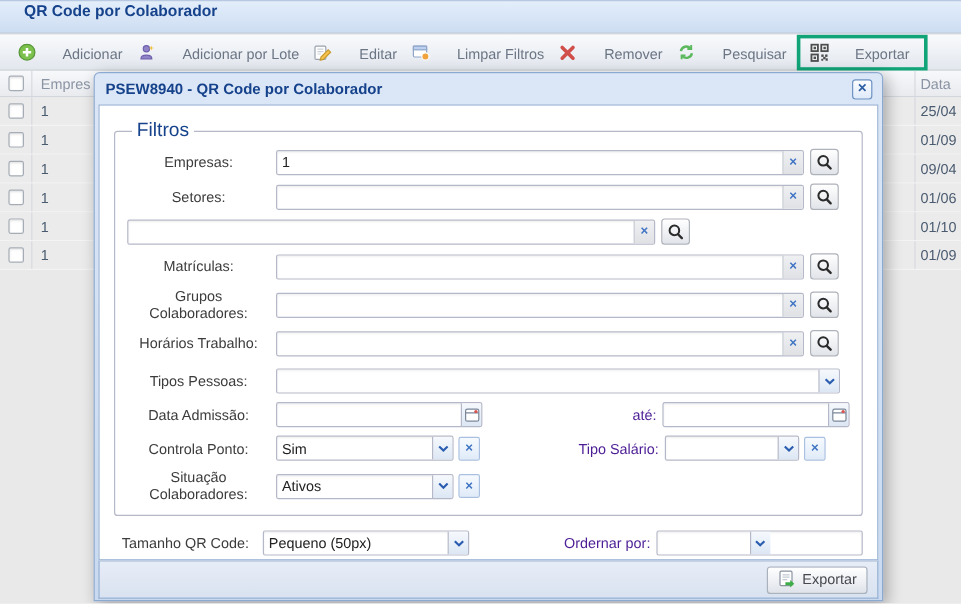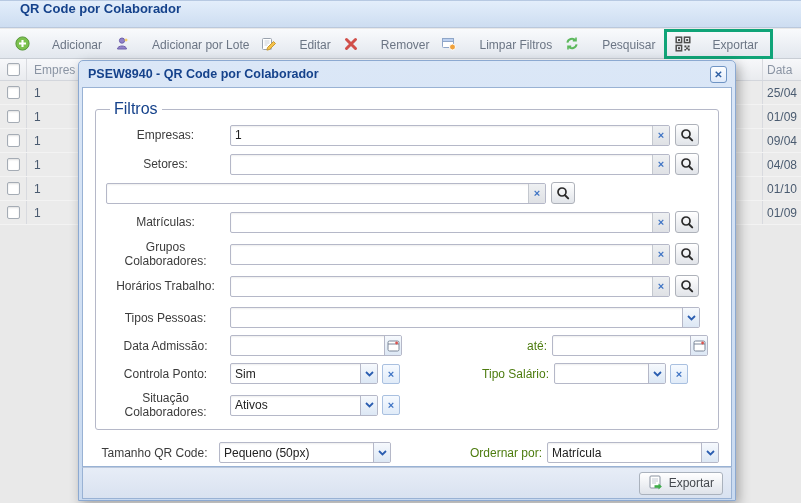--- a/index.html
+++ b/index.html
@@ -65,21 +65,21 @@
   .combo-full { width:470px; flex:none; }
   .datefld { width:172px; flex:none; }
   .datefld2 { width:156px; flex:none; }
   .combo-sm { width:148px; flex:none; }
   .combo-xs { width:112px; flex:none; }
   .combo-md { width:172px; flex:none;justify-content:center; }
   .xbtn { width:18px; height:20px; margin-left:4px; flex:none; border:1px solid #a9c0e0; border-radius:2px;
     background:linear-gradient(#f6faff,#e0ebf8); color:#3f74c4; font-weight:bold; font-size:11px;
     display:flex; align-items:center; justify-content:center; cursor:pointer; }
   .rgroup { margin-left:auto; display:flex; align-items:center; }
-  .rlabel { color:#4d7c0f; padding-right:5px; }
+  .rlabel { color:#4c1d95; padding-right:5px; }
   .m20 { margin-right:20px; }
 
   .bottomrow { display:flex; align-items:center; margin-top:12px; }
   .exportbtn { height:23px; border:1px solid #aab2bd; border-radius:3px; background:linear-gradient(#ffffff,#dfe3ea);
     display:flex; align-items:center; gap:5px; padding:0 8px; color:#45494f; cursor:pointer; }
 </style>
 </head>
 <body>
 
 <div class="screen">
@@ -113,35 +113,35 @@
         <svg width="16" height="15">
             <rect x="1.5" y="2.5" width="9" height="11" rx="1" fill="#fff" stroke="#9aa2ae"></rect>
             <path d="M3.5 5h5M3.5 7h5M3.5 9h3" stroke="#c9cfd8"></path>
             <path d="M6.5 11.5l6-6 2 2-6 6-2.6.6z" fill="#f5c24c" stroke="#c89a30"></path>
           </svg>
       </span>
       <span>Editar</span>
     </div>
     <div class="tbtn">
       <span class="ticon">
-        <svg width="14" height="14">
-            <path d="M2.5 2.5l9 9M11.5 2.5l-9 9" stroke="#d14f4a" stroke-width="3" stroke-linecap="round"></path>
-          </svg>
-      </span>
-      <span>Remover</span>
-    </div>
-    <div class="tbtn">
-      <span class="ticon">
         <svg width="16" height="15">
             <rect x="1.5" y="2.5" width="11" height="9" rx="1" fill="#fff" stroke="#8fa6c8"></rect>
             <rect x="1.5" y="2.5" width="11" height="3" fill="#bcd0f0" stroke="#8fa6c8"></rect>
             <circle cx="11.5" cy="11" r="3" fill="#f0a23c" stroke="#fff"></circle>
           </svg>
       </span>
       <span>Limpar Filtros</span>
+    </div>
+    <div class="tbtn">
+      <span class="ticon">
+        <svg width="14" height="14">
+            <path d="M2.5 2.5l9 9M11.5 2.5l-9 9" stroke="#d14f4a" stroke-width="3" stroke-linecap="round"></path>
+          </svg>
+      </span>
+      <span>Remover</span>
     </div>
     <div class="tbtn">
       <span class="ticon">
         <svg width="16" height="15">
             <path d="M3.4 6.6A4.6 4.6 0 0 1 11.4 4.4" fill="none" stroke="#5cb85c" stroke-width="2"></path>
             <path d="M12 1.6v3.2H8.8" fill="none" stroke="#5cb85c" stroke-width="1.6"></path>
             <path d="M12.6 8.4a4.6 4.6 0 0 1-8 2.2" fill="none" stroke="#5cb85c" stroke-width="2"></path>
             <path d="M4 13.4v-3.2h3.2" fill="none" stroke="#5cb85c" stroke-width="1.6"></path>
           </svg>
       </span>
@@ -200,21 +200,21 @@
           <span class="cb"></span>
         </div>
       <div class="c-emp">1</div>
       <div class="c-data">09/04</div>
     </div>
     <div class="grow">
       <div class="c-check">
           <span class="cb"></span>
         </div>
       <div class="c-emp">1</div>
-      <div class="c-data">04/08</div>
+      <div class="c-data">01/06</div>
     </div>
     <div class="grow">
       <div class="c-check">
           <span class="cb"></span>
         </div>
       <div class="c-emp">1</div>
       <div class="c-data">01/10</div>
     </div>
     <div class="grow">
       <div class="c-check">
@@ -401,21 +401,20 @@
           <input readonly="" value="Pequeno (50px)" style="">
           <span class="trigger">
             <svg width="9" height="6">
                 <path d="M1 1l3.5 3.4L8 1" fill="none" stroke="#2a5db0" stroke-width="1.8"></path>
               </svg>
           </span>
         </span>
         <span class="rgroup">
           <label class="rlabel">Ordernar por:</label>
           <span class="field combo-md">
-            <input readonly="" value="Matrícula" style="">
             <span class="trigger">
               <svg width="9" height="6">
                   <path d="M1 1l3.5 3.4L8 1" fill="none" stroke="#2a5db0" stroke-width="1.8"></path>
                 </svg>
             </span>
           </span>
         </span>
       </div>
     </div>
 

